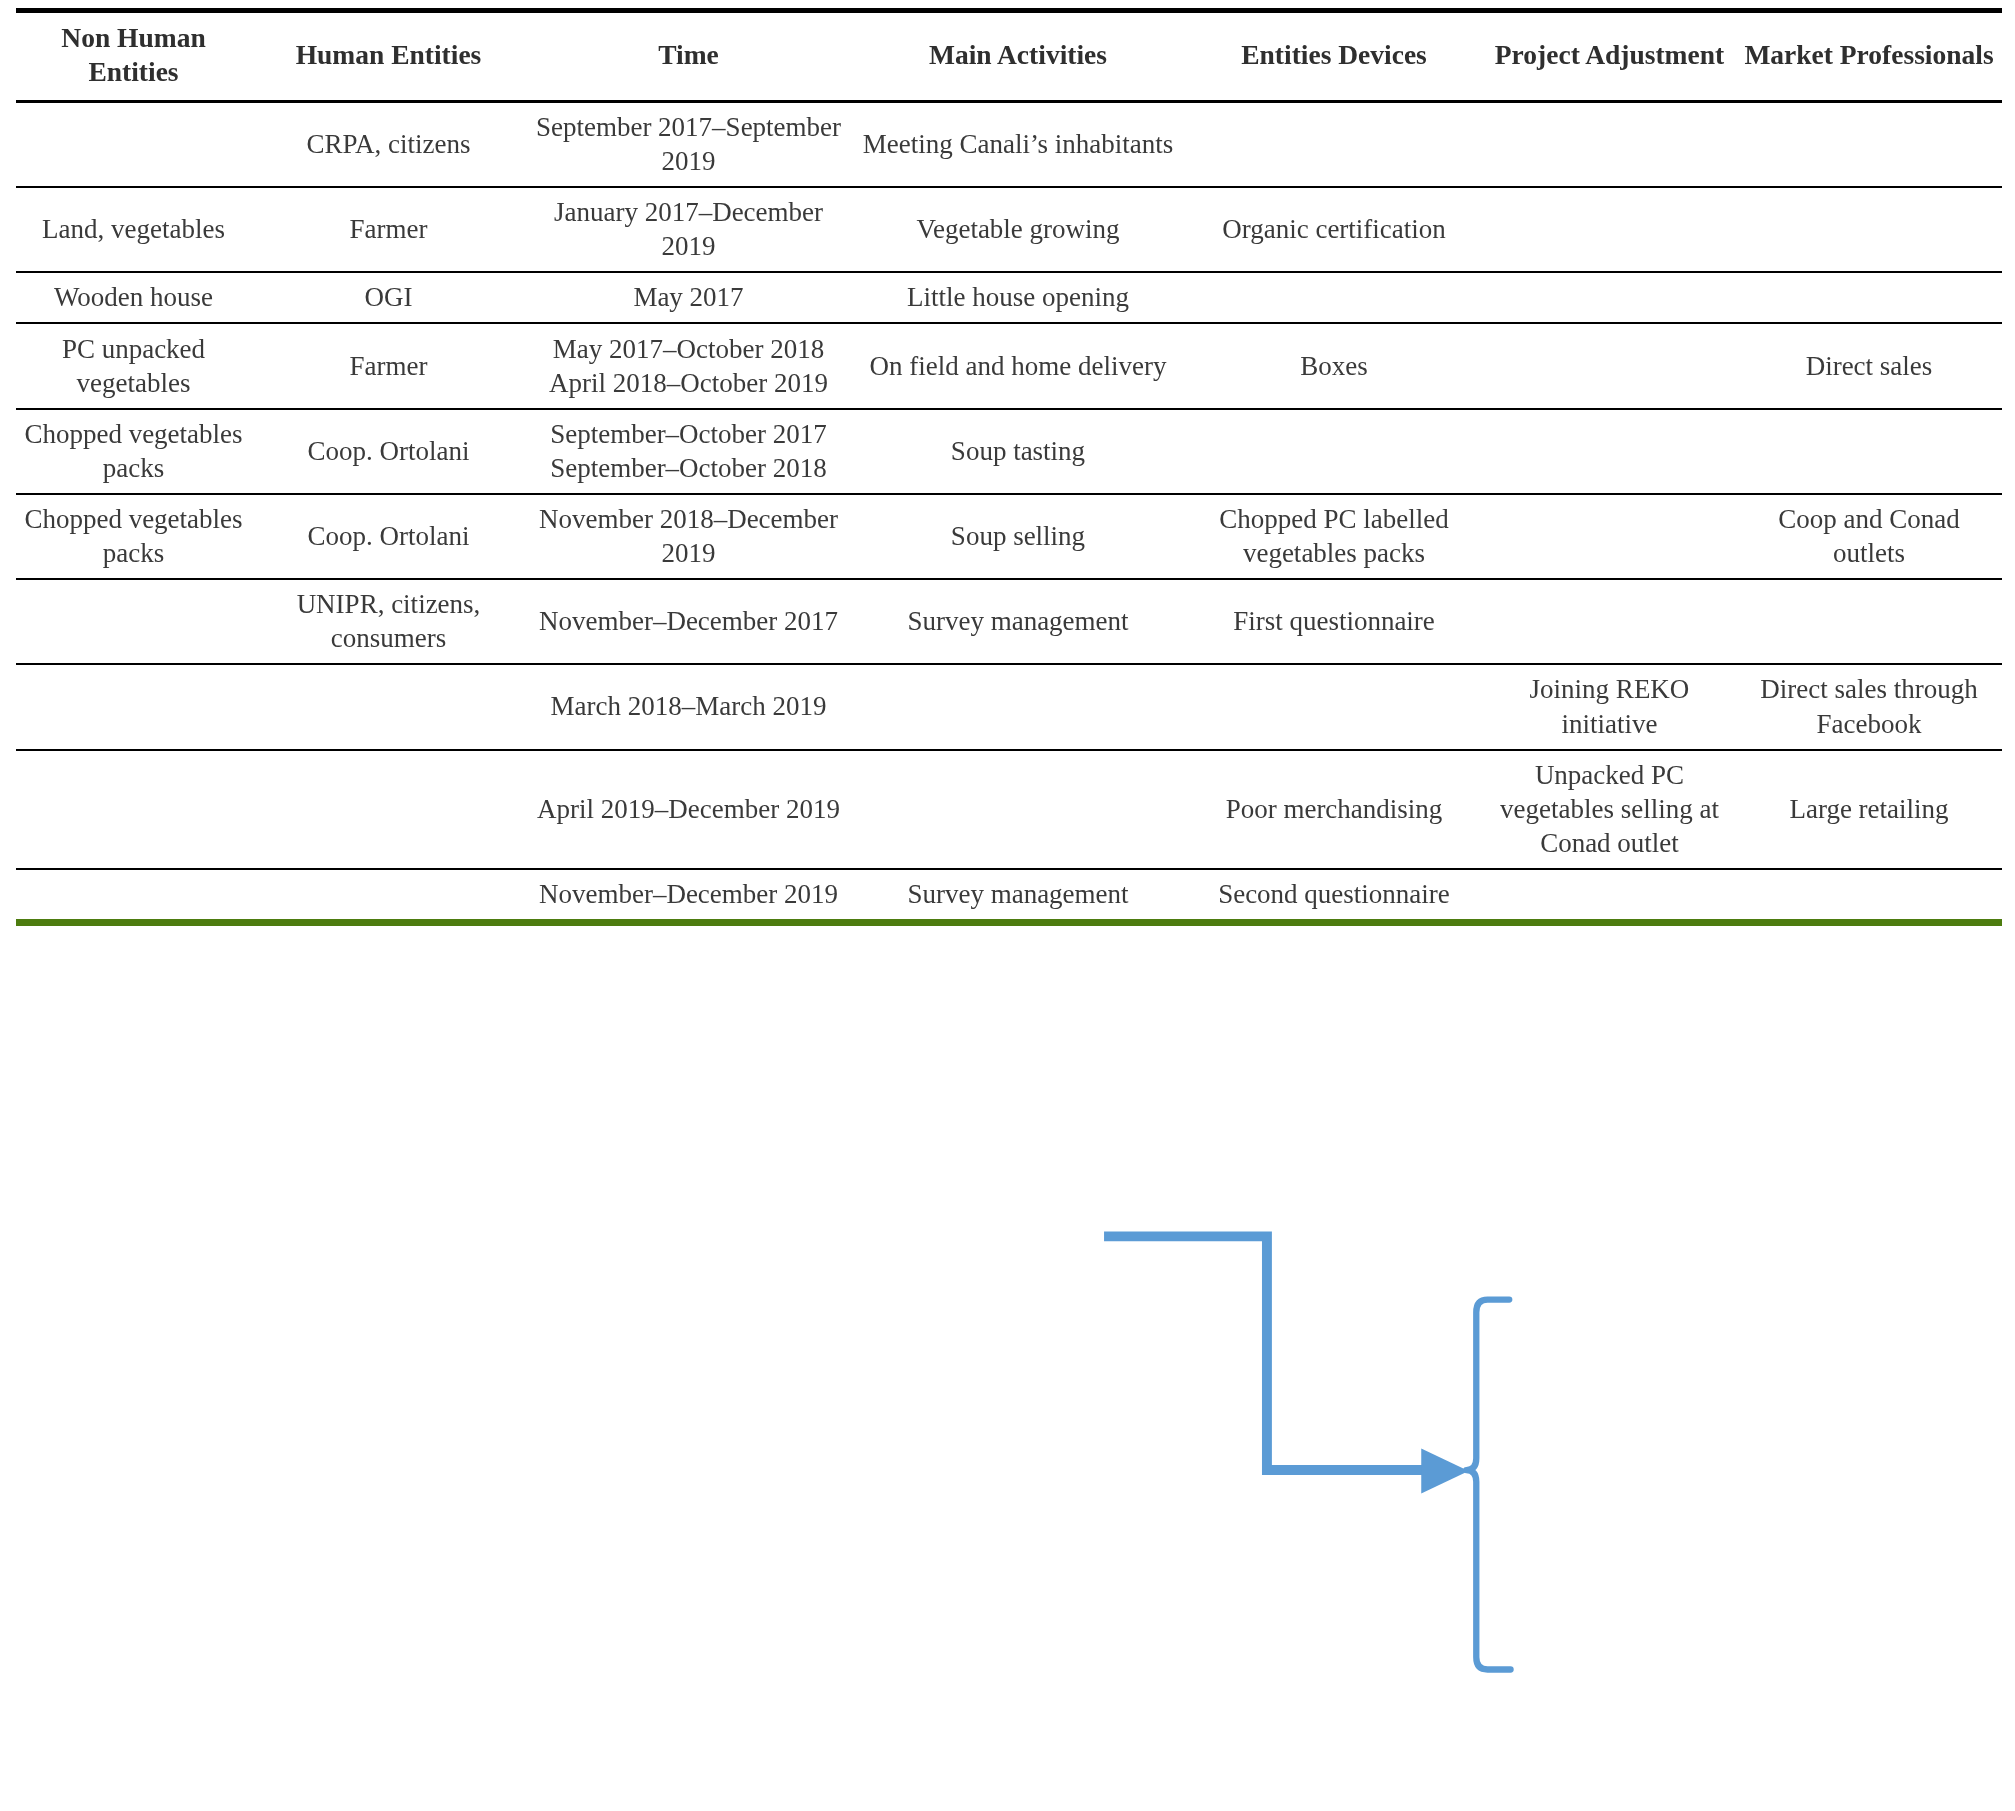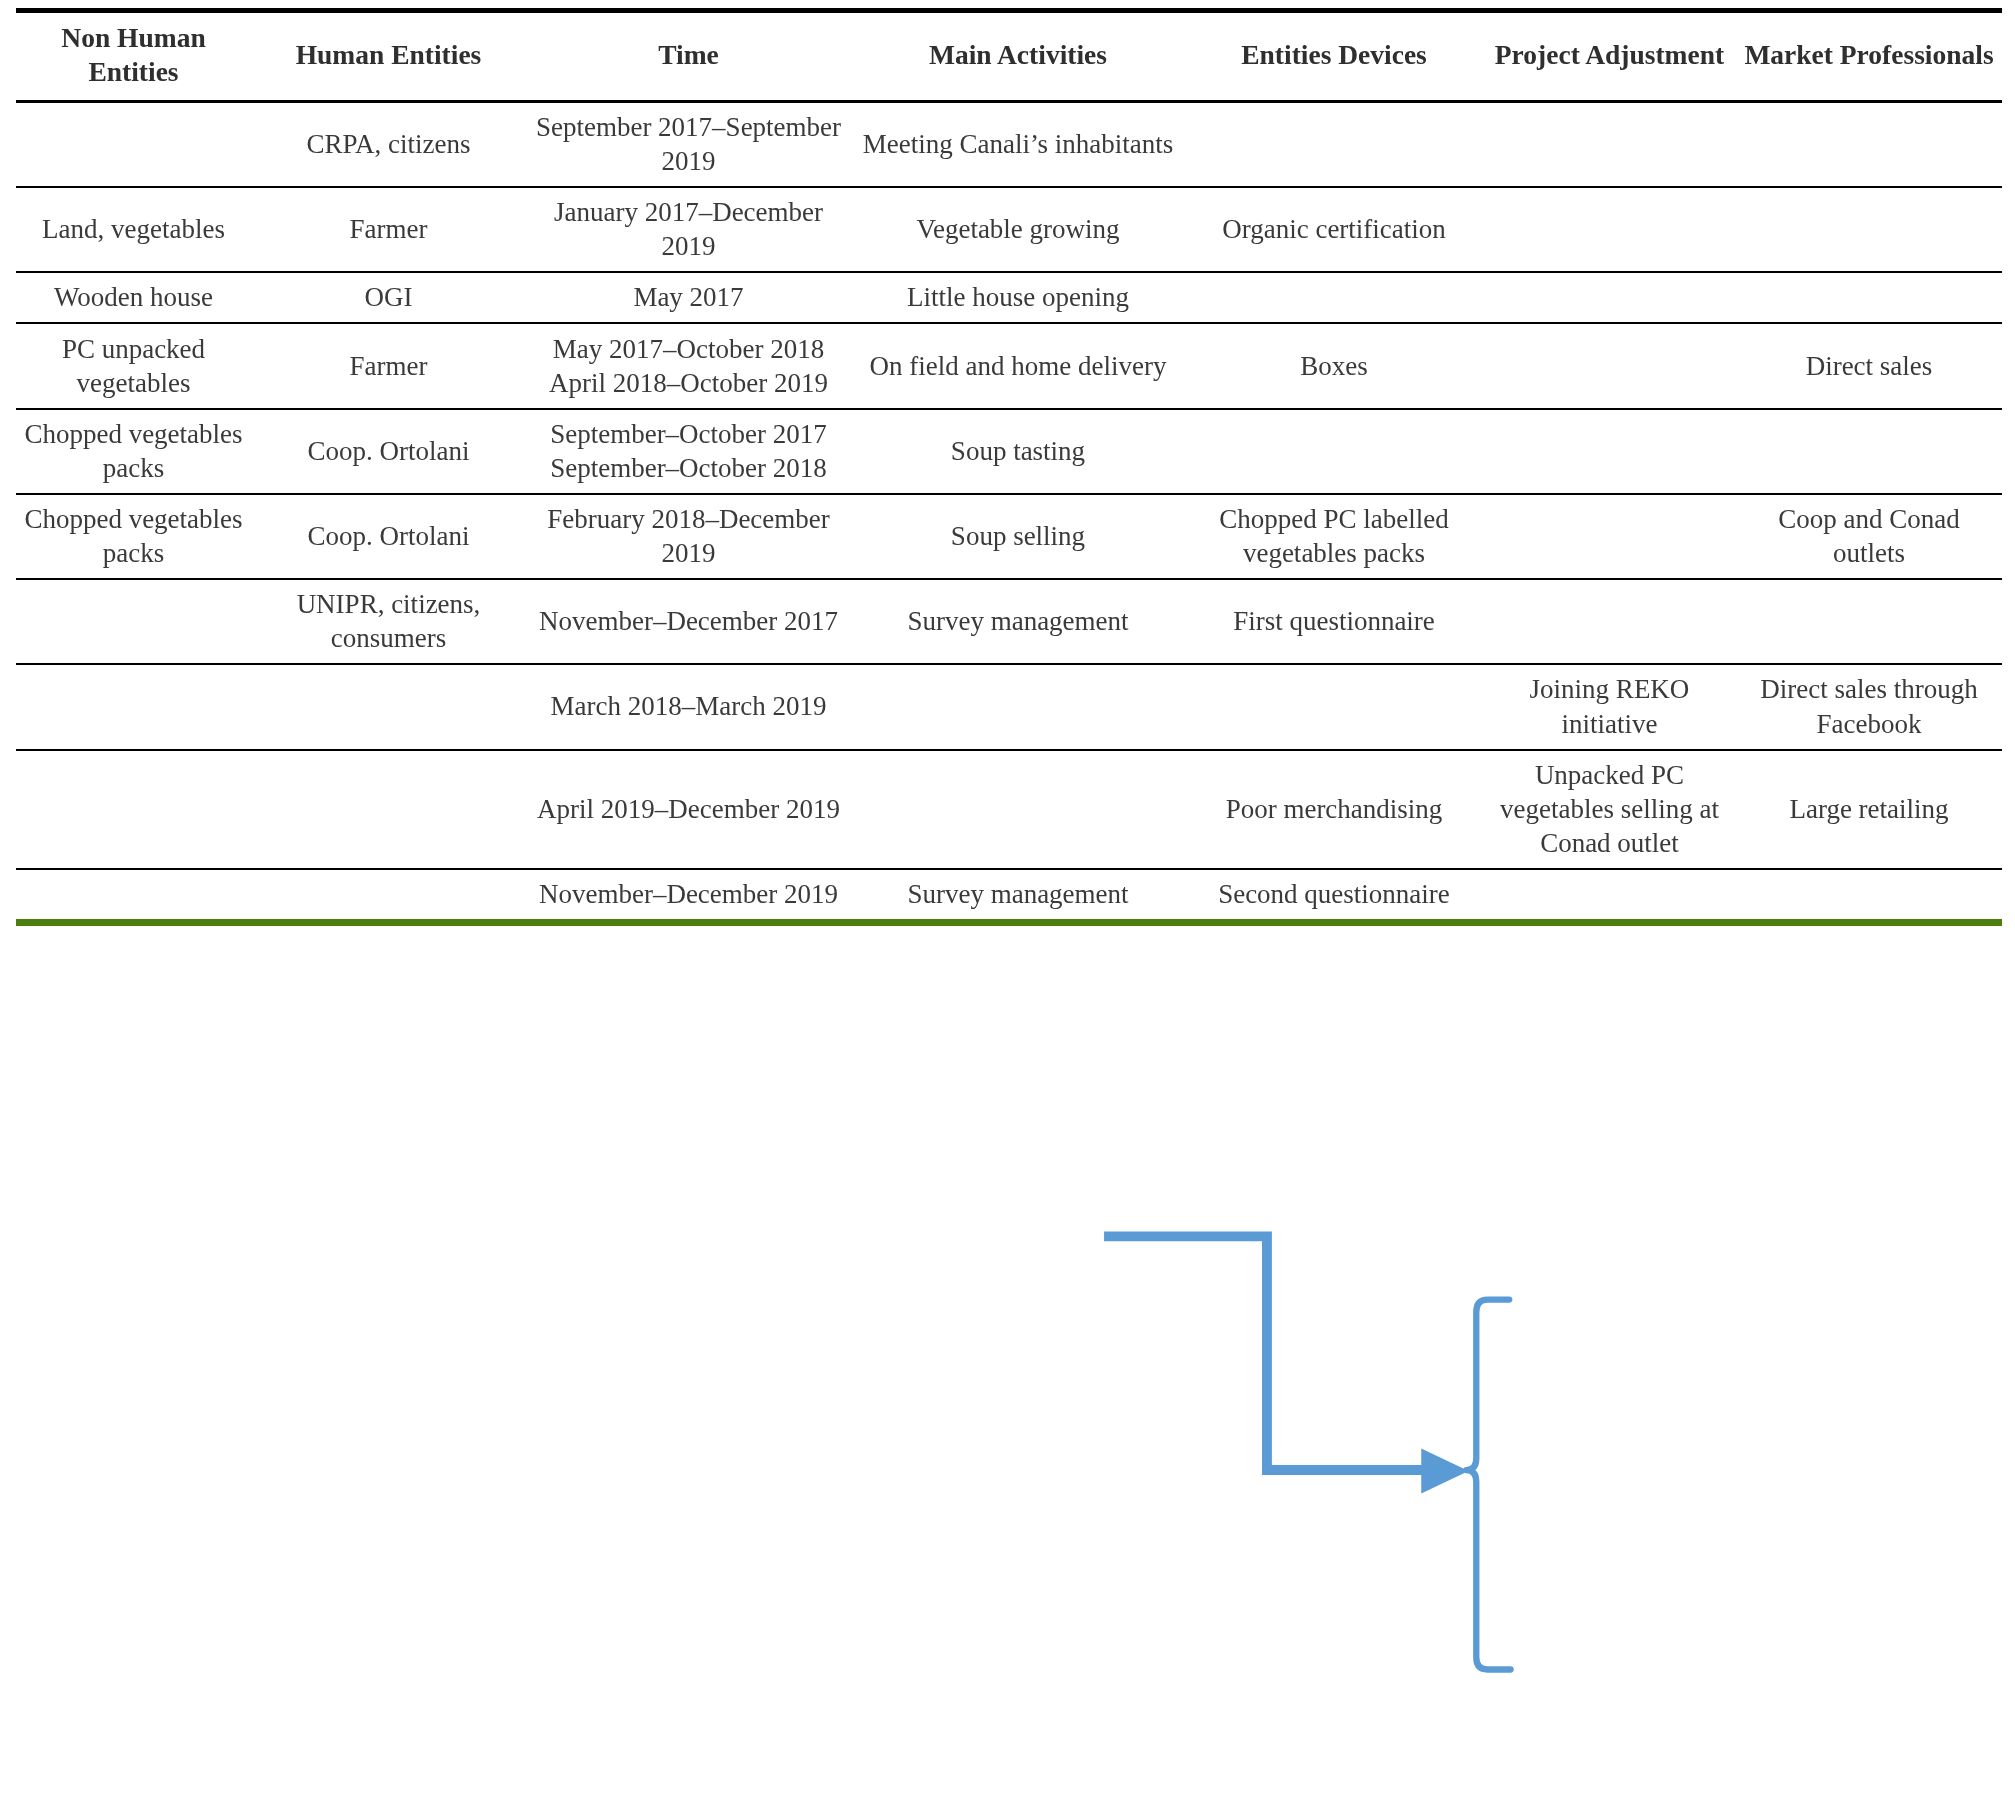--- a/index.html
+++ b/index.html
@@ -153,21 +153,21 @@
         </td>
         <td>Soup tasting</td>
         <td></td>
         <td></td>
         <td></td>
       </tr>
 
       <tr>
         <td>Chopped vegetables packs</td>
         <td>Coop. Ortolani</td>
-        <td>February 2018–December 2019</td>
+        <td>November 2018–December 2019</td>
         <td>Soup selling</td>
         <td>Chopped PC labelled vegetables packs</td>
         <td></td>
         <td>Coop and Conad outlets</td>
       </tr>
 
 
       <tr>
         <td></td>
         <td>UNIPR, citizens, consumers</td>

